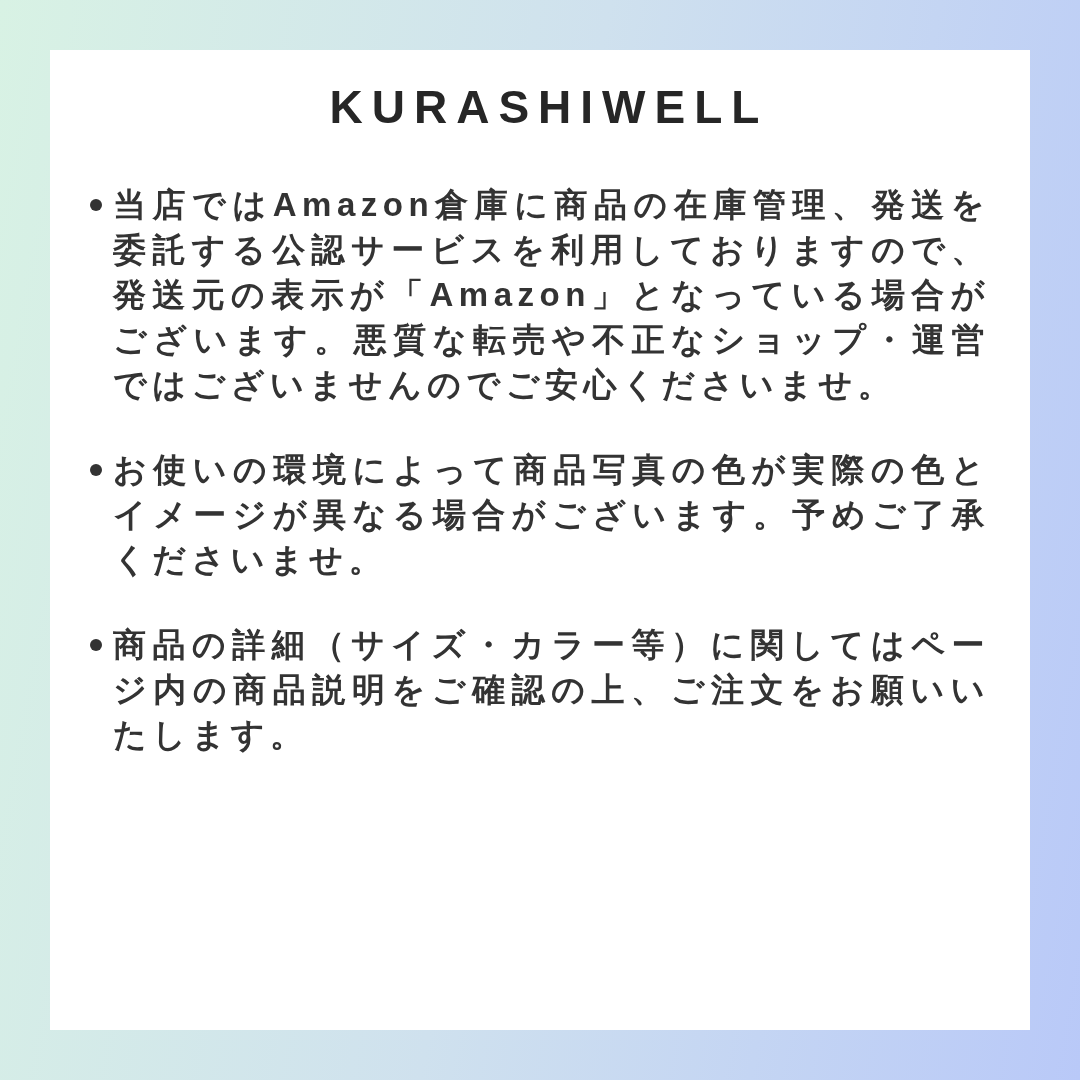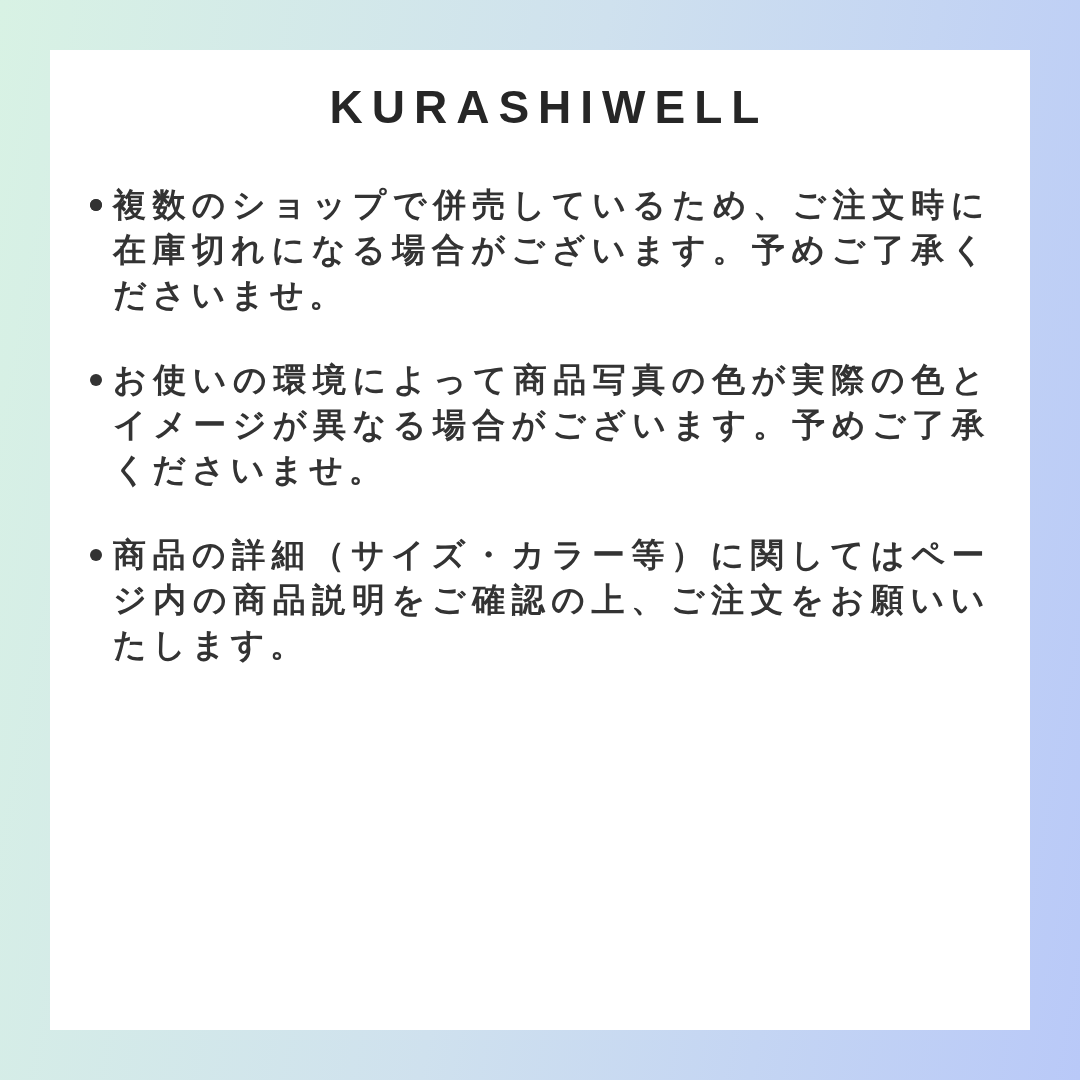--- a/index.html
+++ b/index.html
@@ -73,24 +73,21 @@
 
 <div class="card">
 
   <div class="title">
     <span class="title-line">KURASHIWELL</span>
   </div>
 
   <ul class="notes">
     <li class="note">
       <span class="bullet"></span>
-    </li>
-    <li class="note">
-      <span class="bullet"></span>
-      <span class="note-text">複数のショップで併売しているため、ご注文時に在庫切れになる場合がございます。予めご了承くださいませ。</span>
+      <span class="note-text">当店ではAmazon倉庫に商品の在庫管理、発送を委託する公認サービスを利用しておりますので、発送元の表示が「Amazon」となっている場合がございます。悪質な転売や不正なショップ・運営ではございませんのでご安心くださいませ。</span>
     </li>
     <li class="note">
       <span class="bullet"></span>
       <span class="note-text">お使いの環境によって商品写真の色が実際の色とイメージが異なる場合がございます。予めご了承くださいませ。</span>
     </li>
     <li class="note">
       <span class="bullet"></span>
       <span class="note-text">商品の詳細（サイズ・カラー等）に関してはページ内の商品説明をご確認の上、ご注文をお願いいたします。</span>
     </li>
   </ul>

